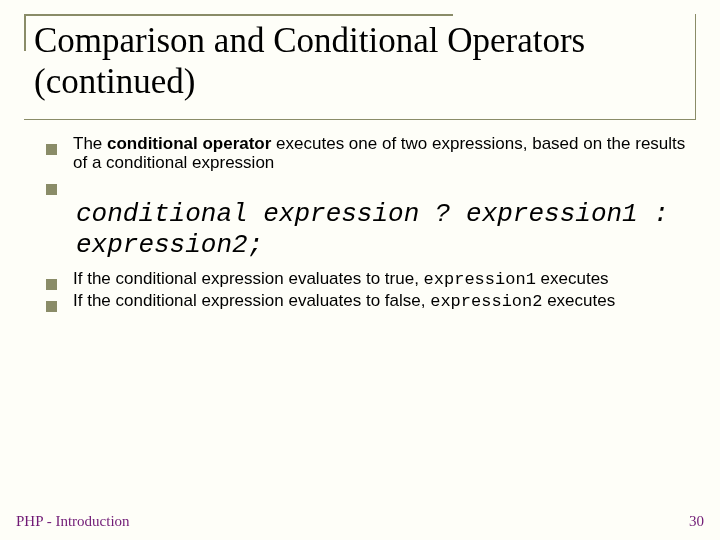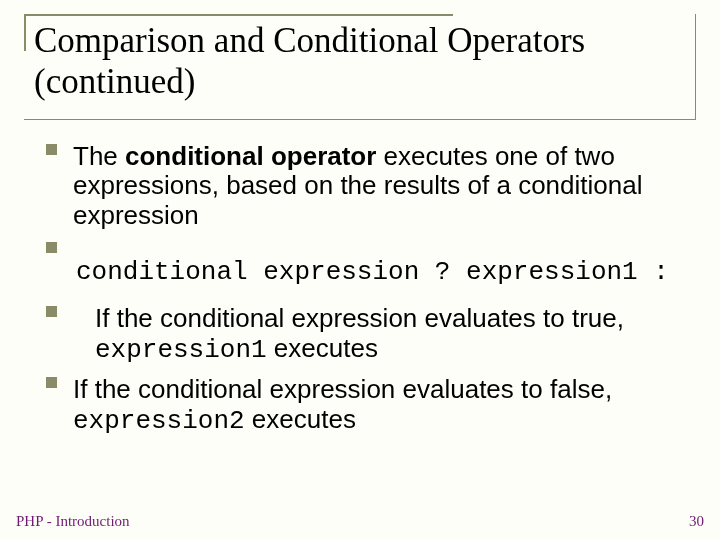--- a/index.html
+++ b/index.html
@@ -53,46 +53,46 @@
     }
     .bullet-marker {
       width: 11px;
       height: 11px;
       background: #8a8c68;
       margin-top: 10px;
       margin-right: 16px;
       flex: 0 0 11px;
     }
     .bullet-text {
-      font-size: 26px;
+      font-size: 17px;
       line-height: 1.15;
       font-family: Arial, Helvetica, sans-serif;
-      margin-top: 8px;
     }
     .bold { font-weight: bold; }
     .code-block {
       font-family: "Courier New", Courier, monospace;
+      font-style: italic;
       font-size: 26px;
       line-height: 1.2;
       margin: 4px 0 8px 30px;
     }
     .code-inline {
       font-family: "Courier New", Courier, monospace;
     }
     .footer {
       position: absolute;
       bottom: 10px;
       left: 16px;
       right: 16px;
       display: flex;
       justify-content: space-between;
       font-size: 15px;
       color: #701a75;
     }
-    .group-gap { margin-top: 6px; gap: 22px; }
+    .group-gap { margin-top: 6px; }
   </style>
 </head>
 <body>
 
 <div class="title-box">
   <h1 class="title">Comparison and Conditional Operators (continued)</h1>
 </div>
 
 <div class="content">
 
@@ -102,20 +102,21 @@
       <span>The </span><span class="bold">conditional operator</span><span> executes one of two expressions, based on the results of a conditional expression</span>
     </div>
   </div>
 
   <div class="bullet-item">
     <span class="bullet-marker"></span>
   </div>
 
   <div class="code-block">
     <div>conditional expression ? expression1 :</div>
+    <div>expression2;</div>
   </div>
 
   <div class="bullet-item group-gap">
     <span class="bullet-marker"></span>
     <div class="bullet-text">
       <span>If the conditional expression evaluates to true, </span><span class="code-inline">expression1</span><span> executes</span>
     </div>
   </div>
 
   <div class="bullet-item">

